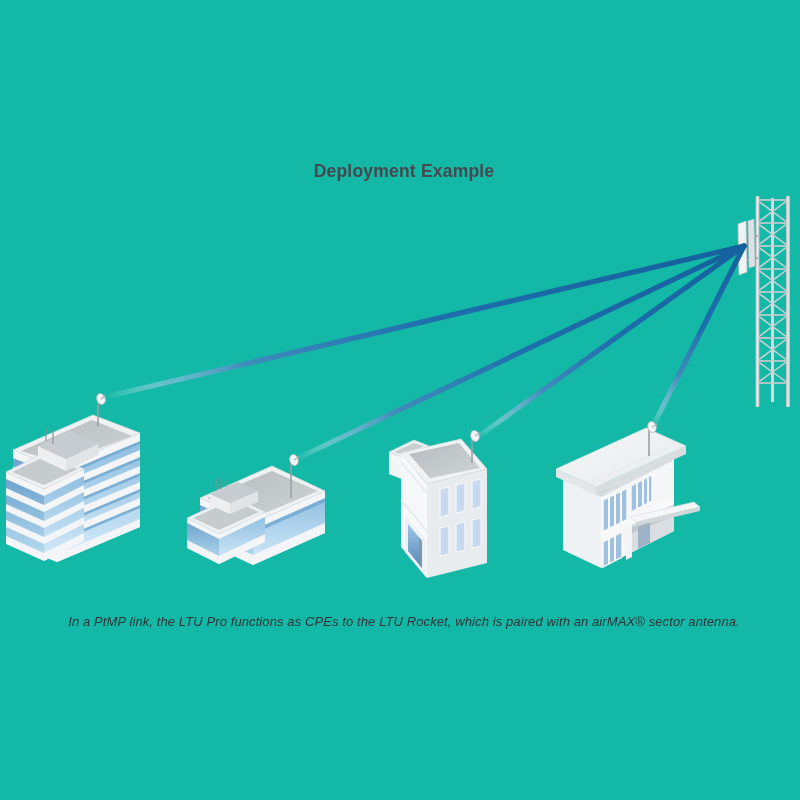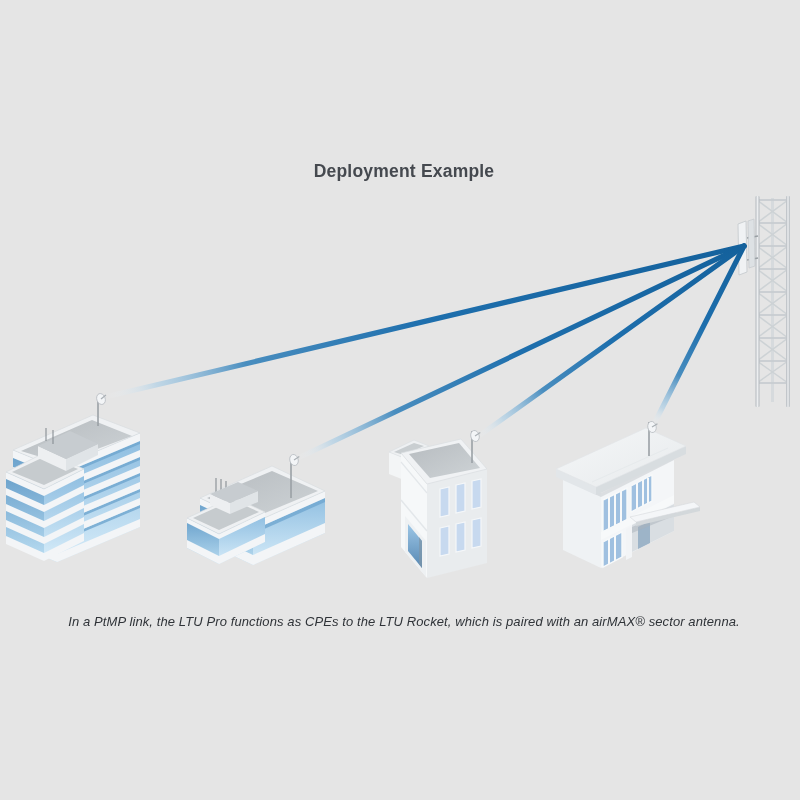--- a/index.html
+++ b/index.html
@@ -1,17 +1,17 @@
 <!DOCTYPE html>
 <html><head>
 <meta charset="utf-8">
 <style>
   html,body{margin:0;padding:0;}
   body{width:800px;height:800px;background:#ffffff;font-family:"Liberation Sans",sans-serif;overflow:hidden;}
-  .stage{position:relative;width:800px;height:800px;background:#e5e5e5;}
+  .stage{position:relative;width:800px;height:800px;background:#14b8a6;}
   .stage svg{position:absolute;left:0;top:0;}
   .title{
     position:absolute;left:0;top:161px;width:808px;text-align:center;
     font-size:17.5px;font-weight:700;color:#45494f;letter-spacing:0.2px;
   }
   .caption{
     position:absolute;left:0;top:614px;width:808px;text-align:center;
     font-size:13px;font-style:italic;color:#2f3338;letter-spacing:0.1px;
   }
 </style>

